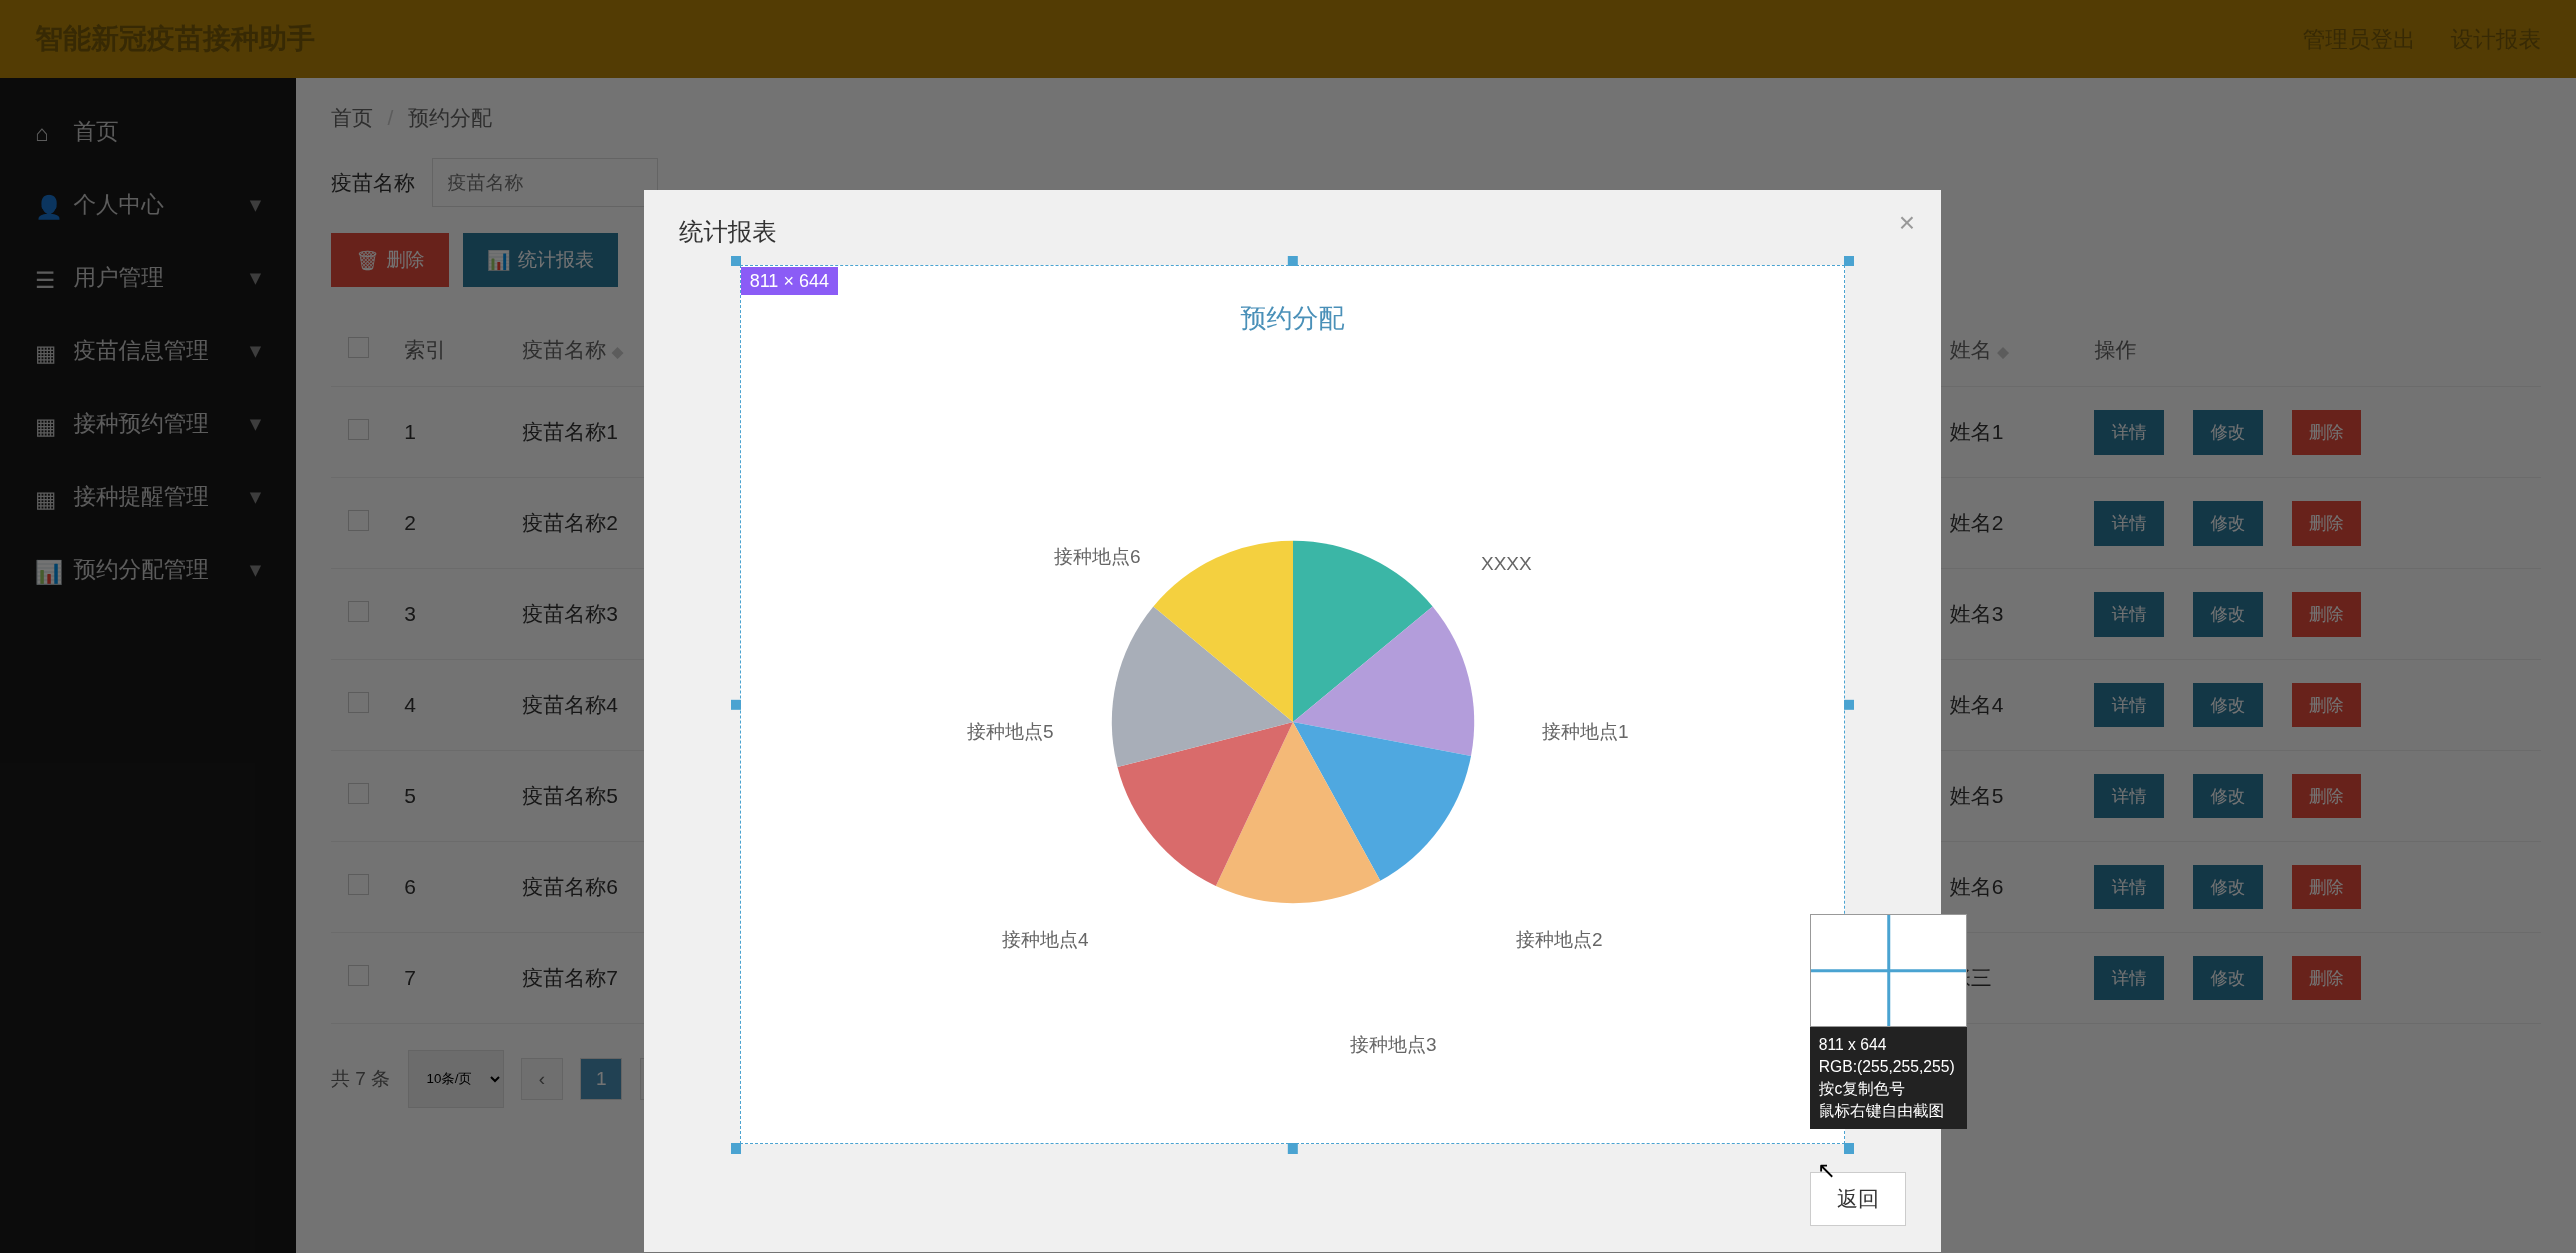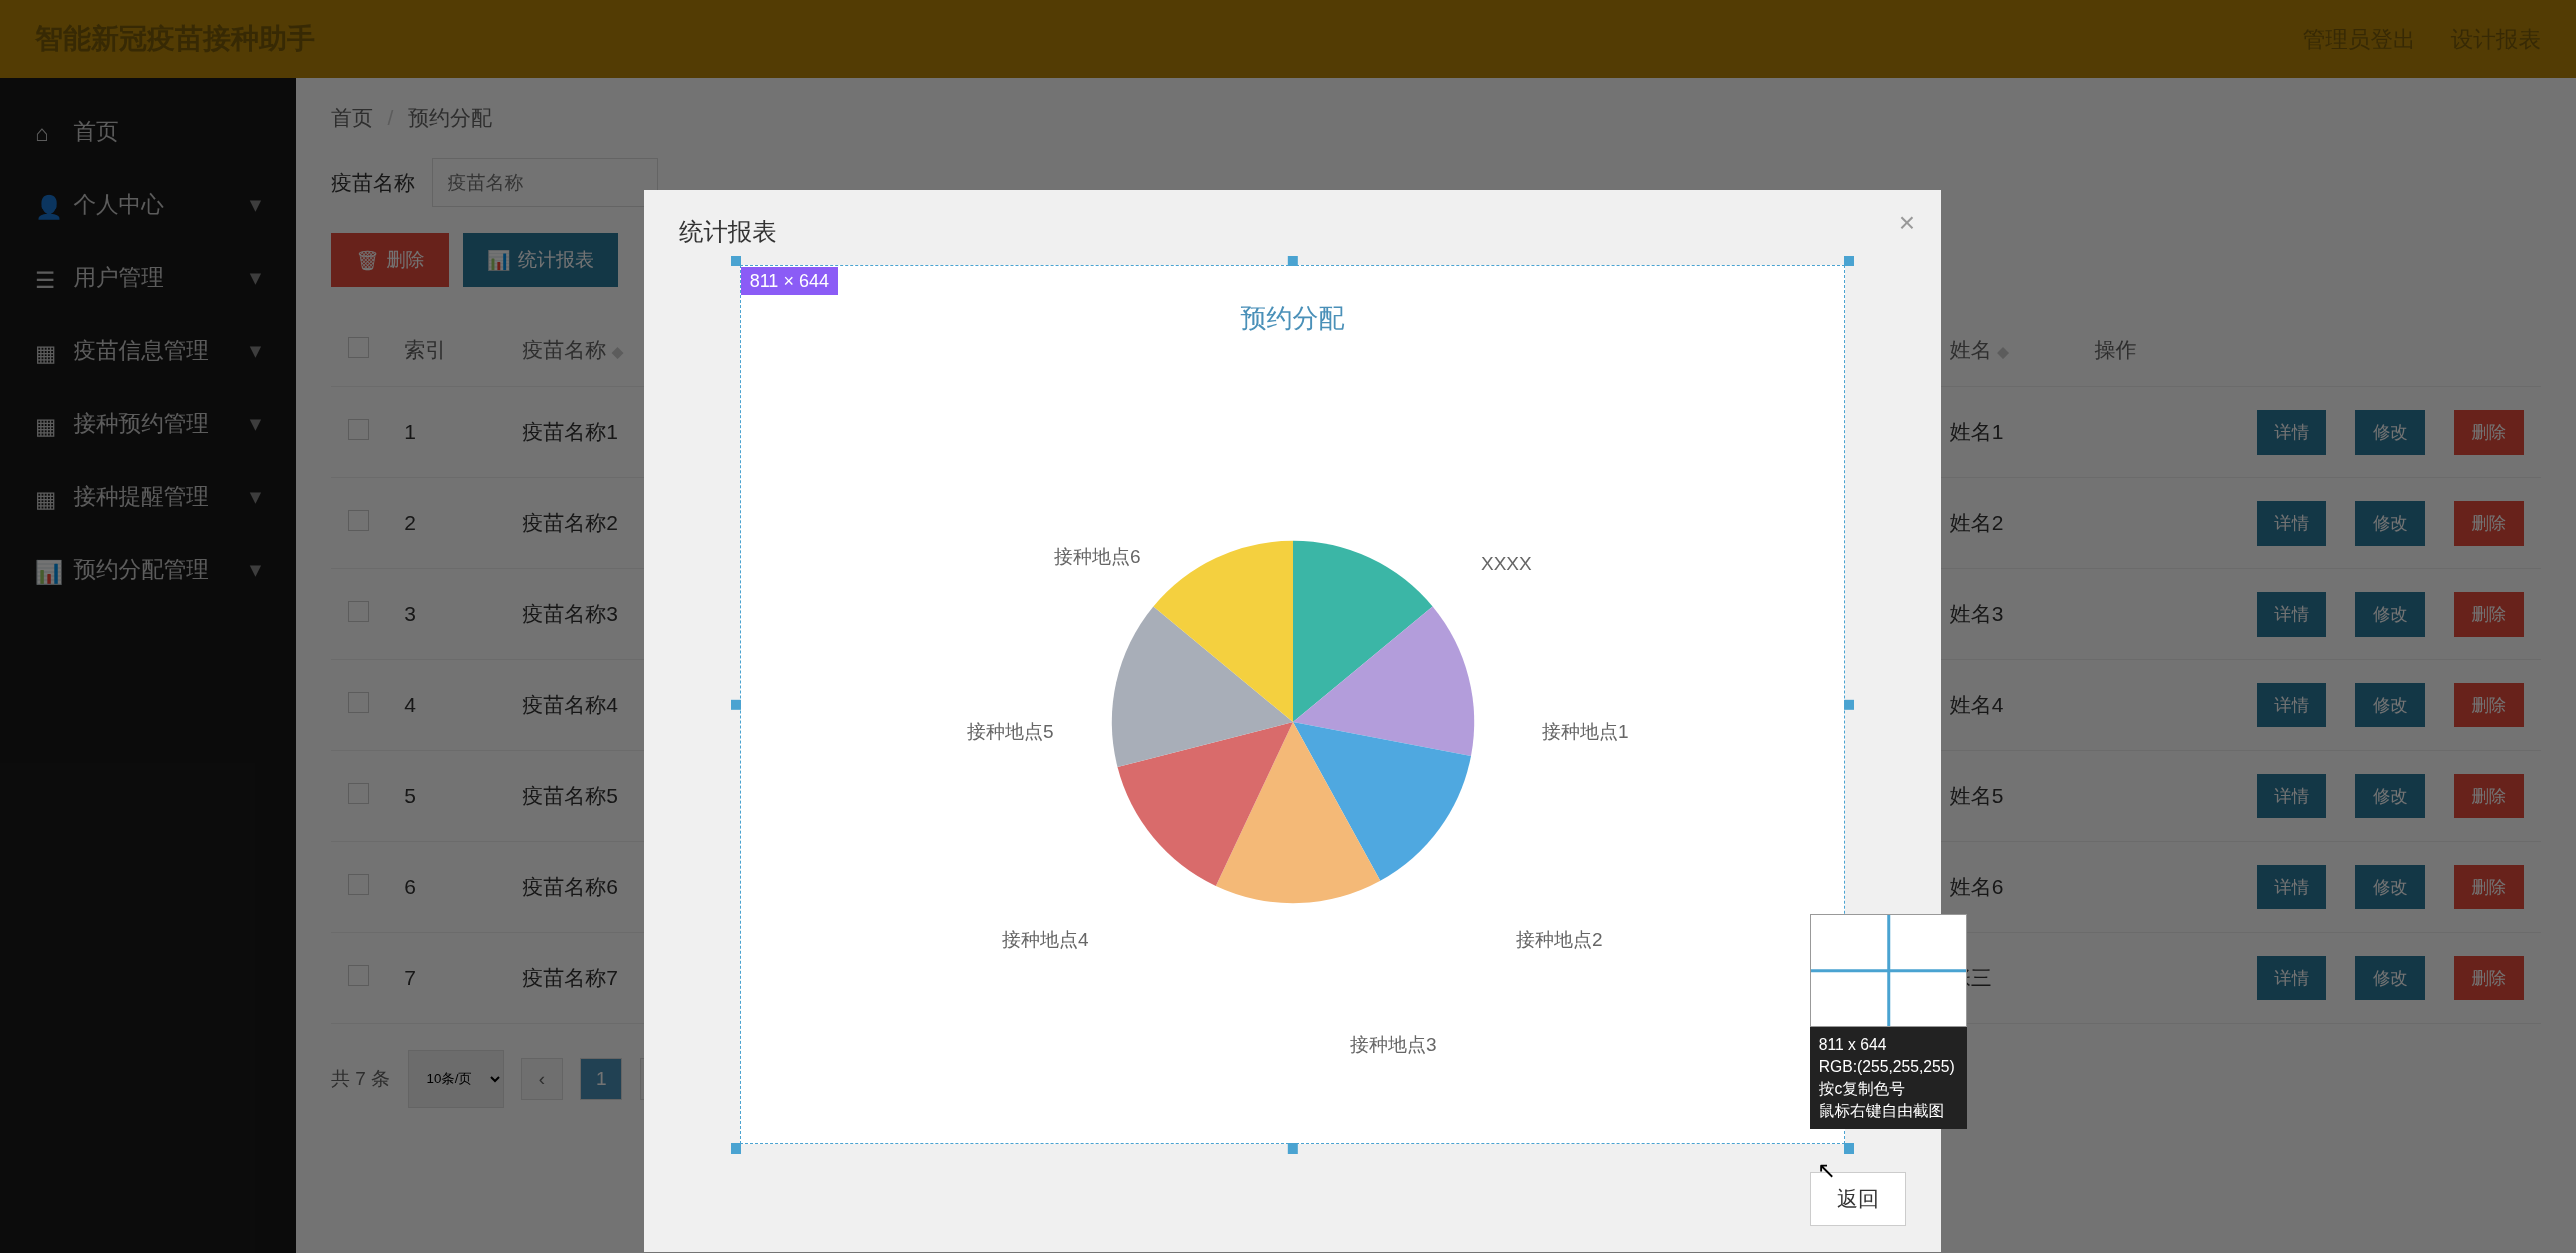--- a/index.html
+++ b/index.html
@@ -33,21 +33,21 @@
 .btn-sm { padding: 10.4px 17.4px; font-size: 17.4px; }
 
 
 .table { width: 100%; border-collapse: collapse; }
 .table th, .table td { padding: 22.6px 17.4px; text-align: left; font-size: 21px; border-bottom: 0.9px solid #eee; }
 .table th { color: #666; font-weight: normal; }
 .table td { color: #333; }
 .checkbox { width: 21px; height: 21px; border: 0.9px solid #ccc; display: inline-block; }
 .sort-icon { color: #ccc; margin-left: 5.2px; font-size: 15.7px; }
 .col-ops { text-align: right; }
-.ops-cell { display: flex; gap: 29px; justify-content: flex-end; }
+.ops-cell { display: flex; gap: 29px; justify-content: flex-start; }
 
 .pagination { display: flex; align-items: center; gap: 17.4px; margin-top: 26px; font-size: 19px; color: #666; }
 .page-select { height: 58px; border: 0.9px solid #ddd; padding: 12px 14px; }
 .page-box { width: 42px; height: 42px; border: 0.9px solid #ddd; display: flex; align-items: center; justify-content: center; background: #f5f5f5; }
 
 
 .overlay { position: absolute; inset: 0; background: rgba(0,0,0,0.55); z-index: 10; }
 
 
 .modal { position: absolute; left: 644px; top: 190px; width: 1297px; height: 1062px; background: #f0f0f0; z-index: 20; padding: 26px 35px; }

